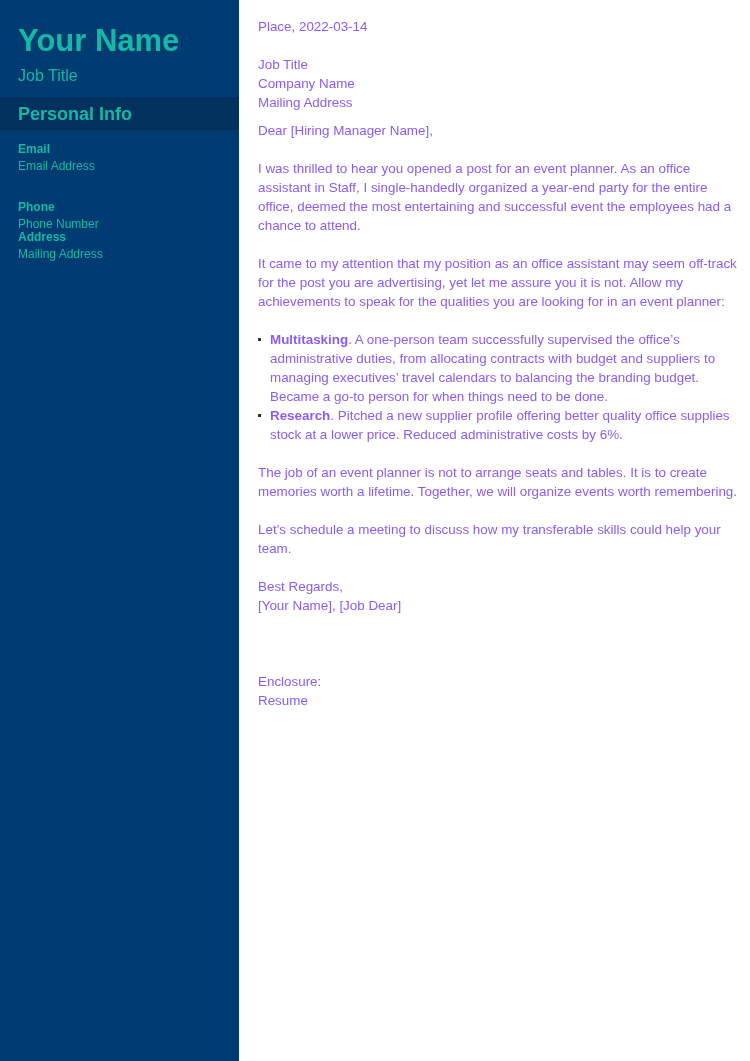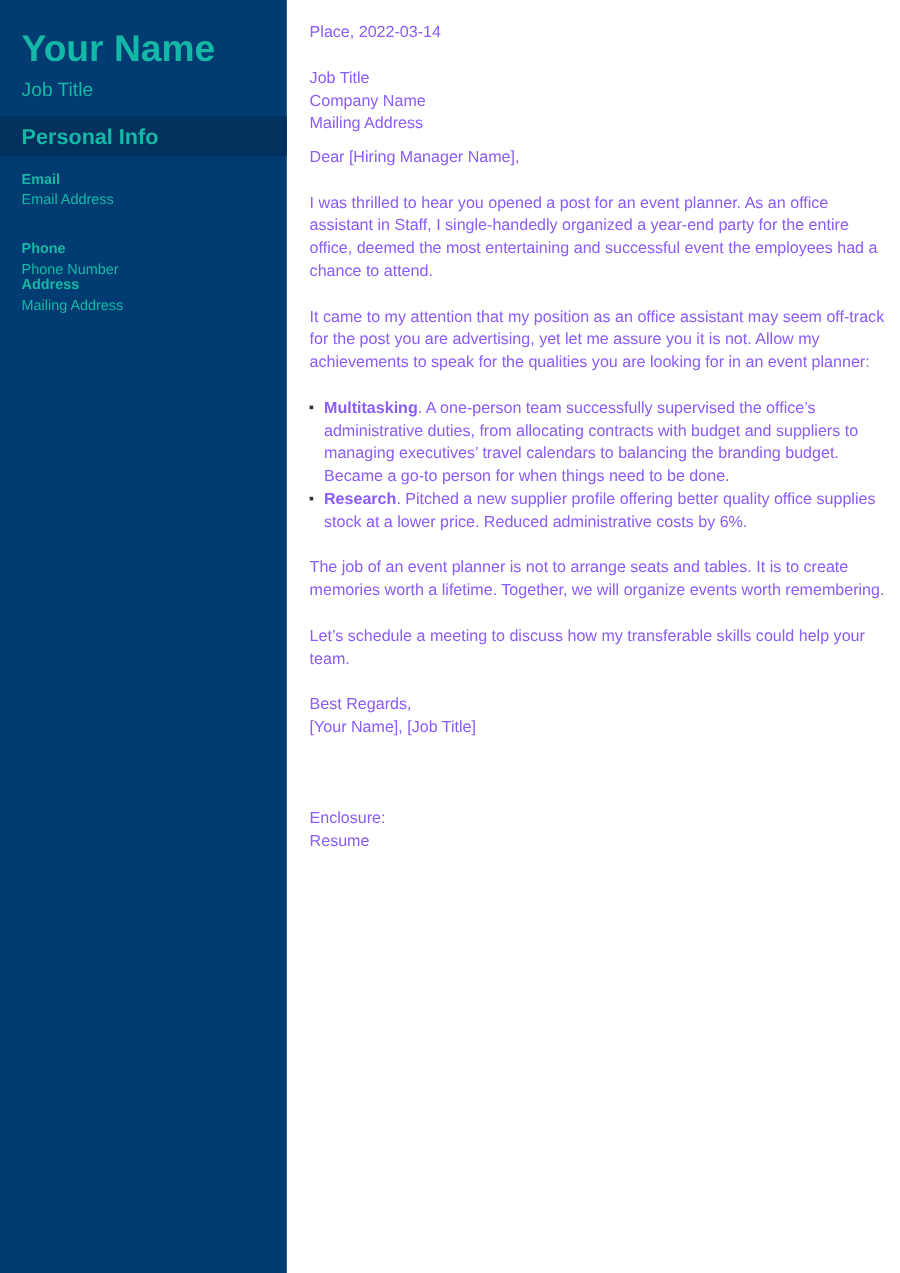--- a/index.html
+++ b/index.html
@@ -59,19 +59,19 @@
   <ul class="bullets">
     <li><b>Multitasking</b><span>. A one-person team successfully supervised the office’s administrative duties, from allocating contracts with budget and suppliers to managing executives’ travel calendars to balancing the branding budget. Became a go-to person for when things need to be done.</span></li>
     <li><b>Research</b><span>. Pitched a new supplier profile offering better quality office supplies stock at a lower price. Reduced administrative costs by 6%.</span></li>
   </ul>
   <div class="gap-m"></div>
   <p>The job of an event planner is not to arrange seats and tables. It is to create memories worth a lifetime. Together, we will organize events worth remembering.</p>
   <div class="gap-m"></div>
   <p>Let’s schedule a meeting to discuss how my transferable skills could help your team.</p>
   <div class="gap-m"></div>
   <p>Best Regards,</p>
-  <p>[Your Name], [Job Title]</p>
+  <p>[Your Name], [Job Dear]</p>
   <div class="gap-m"></div>
   <div class="gap-m"></div>
   <div class="gap-m"></div>
   <p>Enclosure:</p>
   <p>Resume</p>
 </div>
 
 </body></html>

